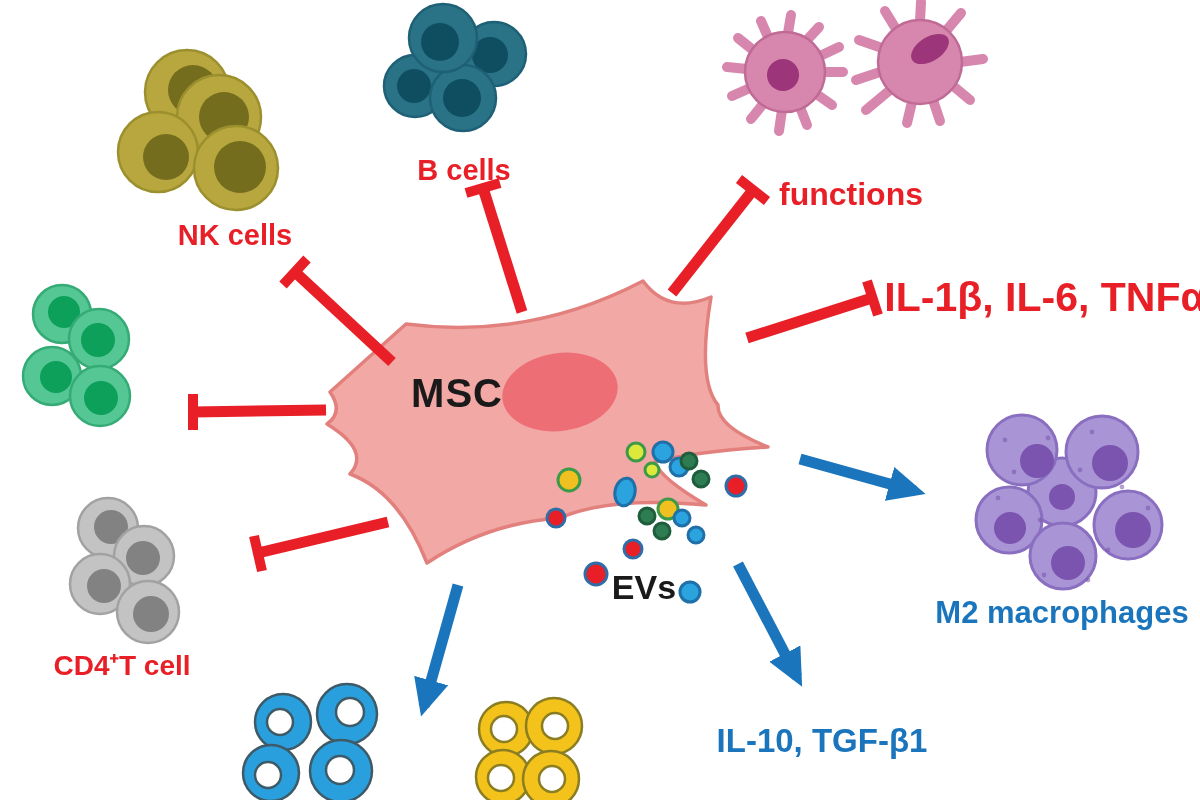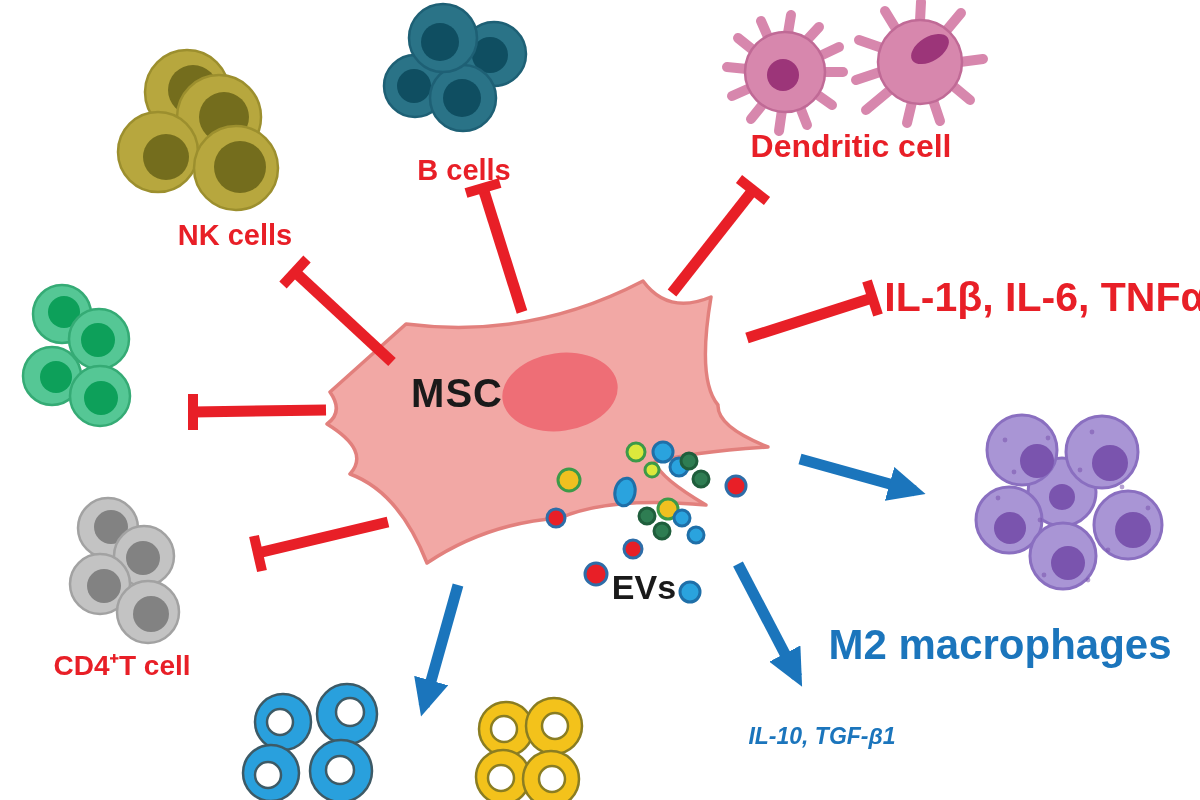--- a/index.html
+++ b/index.html
@@ -223,21 +223,21 @@
     <line class="inhibit" x1="254" y1="536" x2="262" y2="571" stroke-width="10"></line>
   </g>
 
   <line class="promote" x1="458" y1="585" x2="424" y2="706" stroke-width="11" marker-end="url(#arrow)"></line>
   <line class="promote" x1="800" y1="459" x2="915" y2="491" stroke-width="11" marker-end="url(#arrow)"></line>
   <line class="promote" x1="738" y1="564" x2="797" y2="677" stroke-width="11" marker-end="url(#arrow)"></line>
 </svg>
 
 <div class="lbl red" style="left:235px;top:220px;font-size:29px;">NK cells</div>
 <div class="lbl red" style="left:464px;top:139px;font-size:29px;margin-top:16px;">B cells</div>
-<div class="lbl red" style="left:851px;top:130px;font-size:32px;">Dendritic cell</div>
+<div class="lbl red" style="left:851px;top:178px;font-size:32px;">functions</div>
 <div class="lbl red" style="left:1045px;top:276px;font-size:41px;">IL-1β, IL-6, TNFα</div>
 <div class="lbl red" style="left:122px;top:651px;font-size:28px;">CD4⁺T cell</div>
 <div class="lbl black" style="left:457px;top:372px;font-size:40px;letter-spacing:1px;">MSC</div>
 <div class="lbl black" style="left:644px;top:570px;font-size:34px;">EVs</div>
-<div class="lbl blue" style="left:1000px;top:597px;font-size:42px;margin-top:26px;">M2 macrophages</div>
-<div class="lbl blue" style="left:822px;top:724px;font-size:23px;font-style:italic;">IL-10, TGF-β1</div>
+<div class="lbl blue" style="left:1062px;top:597px;font-size:31px;">M2 macrophages</div>
+<div class="lbl blue" style="left:822px;top:724px;font-size:33px;">IL-10, TGF-β1</div>
 
 </div>
 
 </body></html>

